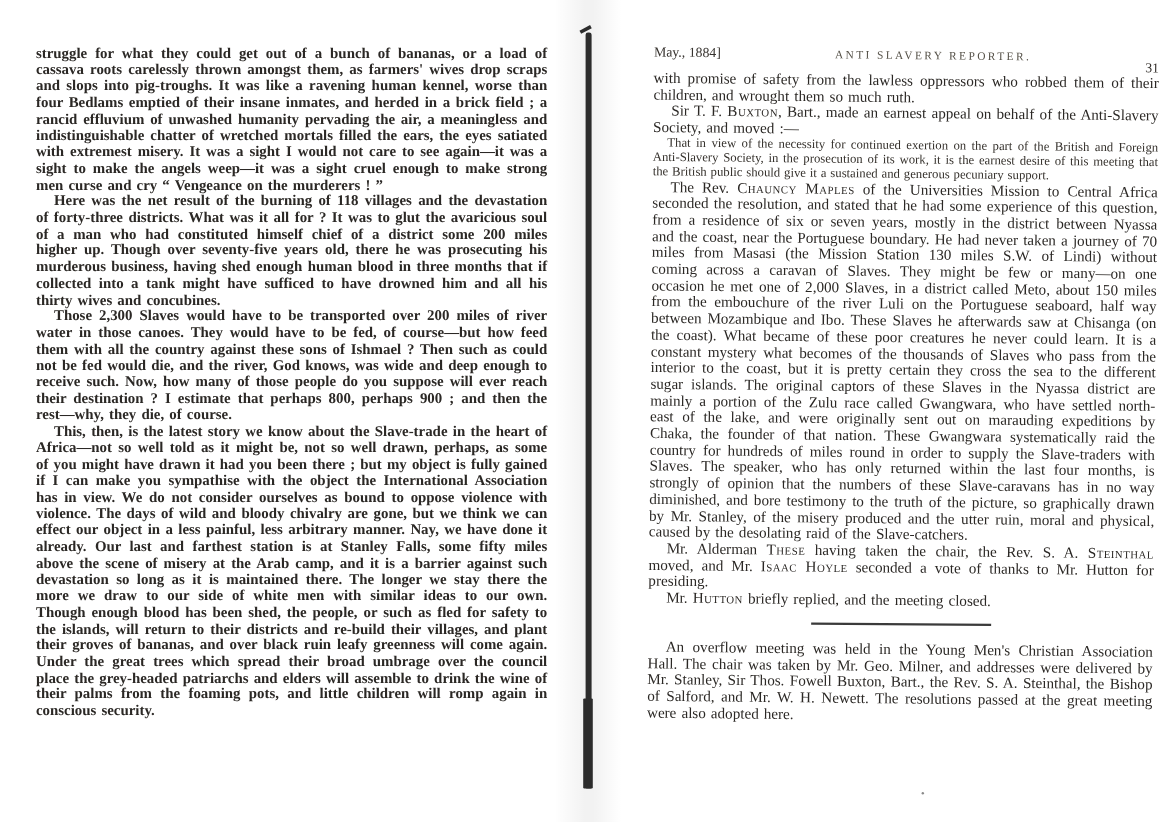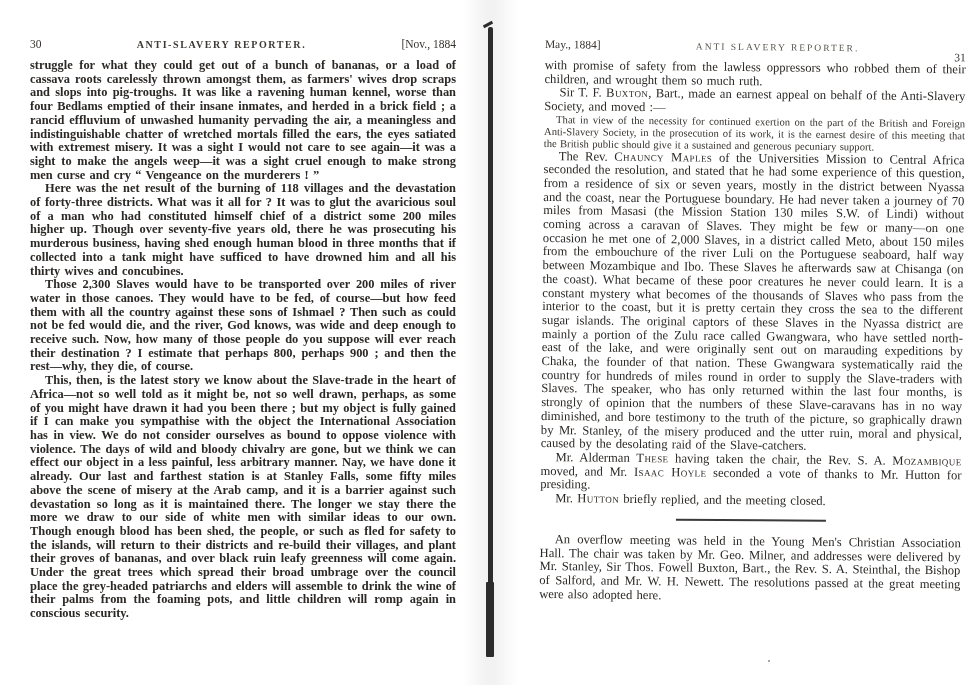--- a/index.html
+++ b/index.html
@@ -66,25 +66,20 @@
 </style>
 </head>
 <body>
 
 <div class="gutter-shadow"></div>
 <div class="binding-hook"></div>
 <div class="binding"></div>
 <div class="scan-speck"></div>
 
 <div class="page page-left">
-  <div class="running-header">
-    <span class="hdr-pagenum">30</span>
-    <span class="hdr-title">ANTI-SLAVERY REPORTER.</span>
-    <span class="hdr-issue">[Nov., 1884</span>
-  </div>
   <div class="body-text">
     <p class="para noindent">struggle for what they could get out of a bunch of bananas, or a load of cassava roots carelessly thrown amongst them, as farmers' wives drop scraps and slops into pig-troughs.  It was like a ravening human kennel, worse than four Bedlams emptied of their insane inmates, and herded in a brick field ; a rancid effluvium of unwashed humanity pervading the air, a meaningless and indistinguishable chatter of wretched mortals filled the ears, the eyes satiated with extremest misery.  It was a sight I would not care to see again—it was a sight to make the angels weep—it was a sight cruel enough to make strong men curse and cry “ Vengeance on the murderers ! ”</p>
     <p class="para">Here was the net result of the burning of 118 villages and the devastation of forty-three districts.  What was it all for ?  It was to glut the avaricious soul of a man who had constituted himself chief of a district some 200 miles higher up.  Though over seventy-five years old, there he was prosecuting his murderous business, having shed enough human blood in three months that if collected into a tank might have sufficed to have drowned him and all his thirty wives and concubines.</p>
     <p class="para">Those 2,300 Slaves would have to be transported over 200 miles of river water in those canoes.  They would have to be fed, of course—but how feed them with all the country against these sons of Ishmael ? Then such as could not be fed would die, and the river, God knows, was wide and deep enough to receive such.  Now, how many of those people do you suppose will ever reach their destination ?  I estimate that perhaps 800, perhaps 900 ; and then the rest—why, they die, of course.</p>
     <p class="para">This, then, is the latest story we know about the Slave-trade in the heart of Africa—not so well told as it might be, not so well drawn, perhaps, as some of you might have drawn it had you been there ; but my object is fully gained if I can make you sympathise with the object the International Association has in view.  We do not consider ourselves as bound to oppose violence with violence.  The days of wild and bloody chivalry are gone, but we think we can effect our object in a less painful, less arbitrary manner. Nay, we have done it already.  Our last and farthest station is at Stanley Falls, some fifty miles above the scene of misery at the Arab camp, and it is a barrier against such devastation so long as it is maintained there.  The longer we stay there the more we draw to our side of white men with similar ideas to our own.  Though enough blood has been shed, the people, or such as fled for safety to the islands, will return to their districts and re-build their villages, and plant their groves of bananas, and over black ruin leafy greenness will come again.  Under the great trees which spread their broad umbrage over the council place the grey-headed patriarchs and elders will assemble to drink the wine of their palms from the foaming pots, and little children will romp again in conscious security.</p>
   </div>
 </div>
 
 <div class="page page-right">
   <div class="running-header">
@@ -99,21 +94,21 @@
     <p class="para">
       <span>Sir T. F. </span><span class="sc">Buxton</span><span>, Bart., made an earnest appeal on behalf of the Anti-Slavery Society, and moved :—</span>
     </p>
     <p class="para fine">
       <span>That in view of the necessity for continued exertion on the part of the British and Foreign Anti-Slavery Society, in the prosecution of its work, it is the earnest desire of this meeting that the British public should give it a sustained and generous pecuniary support.</span>
     </p>
     <p class="para">
       <span>The Rev. </span><span class="sc">Chauncy Maples</span><span> of the Universities Mission to Central Africa seconded the resolution, and stated that he had some experience of this question, from a residence of six or seven years, mostly in the district between Nyassa and the coast, near the Portuguese boundary.  He had never taken a journey of 70 miles from Masasi (the Mission Station 130 miles S.W. of Lindi) without coming across a caravan of Slaves.  They might be few or many—on one occasion he met one of 2,000 Slaves, in a district called Meto, about 150 miles from the </span><span class="it">embouchure</span><span> of the river Luli on the Portuguese seaboard, half way between Mozambique and Ibo.  These Slaves he afterwards saw at Chisanga (on the coast).  What became of these poor creatures he never could learn.  It is a constant mystery what becomes of the thousands of Slaves who pass from the interior to the coast, but it is pretty certain they cross the sea to the different sugar islands.  The original captors of these Slaves in the Nyassa district are mainly a portion of the Zulu race called Gwangwara, who have settled north-east of the lake, and were originally sent out on marauding expeditions by Chaka, the founder of that nation.  These Gwangwara systematically raid the country for hundreds of miles round in order to supply the Slave-traders with Slaves.  The speaker, who has only returned within the last four months, is strongly of opinion that the numbers of these Slave-caravans has in no way diminished, and bore testimony to the truth of the picture, so graphically drawn by Mr. Stanley, of the misery produced and the utter ruin, moral and physical, caused by the desolating raid of the Slave-catchers.</span>
     </p>
     <p class="para">
-      <span>Mr. Alderman </span><span class="sc">These</span><span> having taken the chair, the Rev. S. A. </span><span class="sc">Mozambique</span><span> moved, and Mr. </span><span class="sc">Isaac Hoyle</span><span> seconded a vote of thanks to Mr. Hutton for presiding.</span>
+      <span>Mr. Alderman </span><span class="sc">These</span><span> having taken the chair, the Rev. S. A. </span><span class="sc">Steinthal</span><span> moved, and Mr. </span><span class="sc">Isaac Hoyle</span><span> seconded a vote of thanks to Mr. Hutton for presiding.</span>
     </p>
     <p class="para">
       <span>Mr. </span><span class="sc">Hutton</span><span> briefly replied, and the meeting closed.</span>
     </p>
     <div class="section-divider"></div>
     <p class="para">
       <span>An overflow meeting was held in the Young Men's Christian Association Hall.  The chair was taken by Mr. Geo. Milner, and addresses were delivered by Mr. Stanley, Sir Thos. Fowell Buxton, Bart., the Rev. S. A. Steinthal, the Bishop of Salford, and Mr. W. H. Newett.  The resolutions passed at the great meeting were also adopted here.</span>
     </p>
   </div>
 </div>

